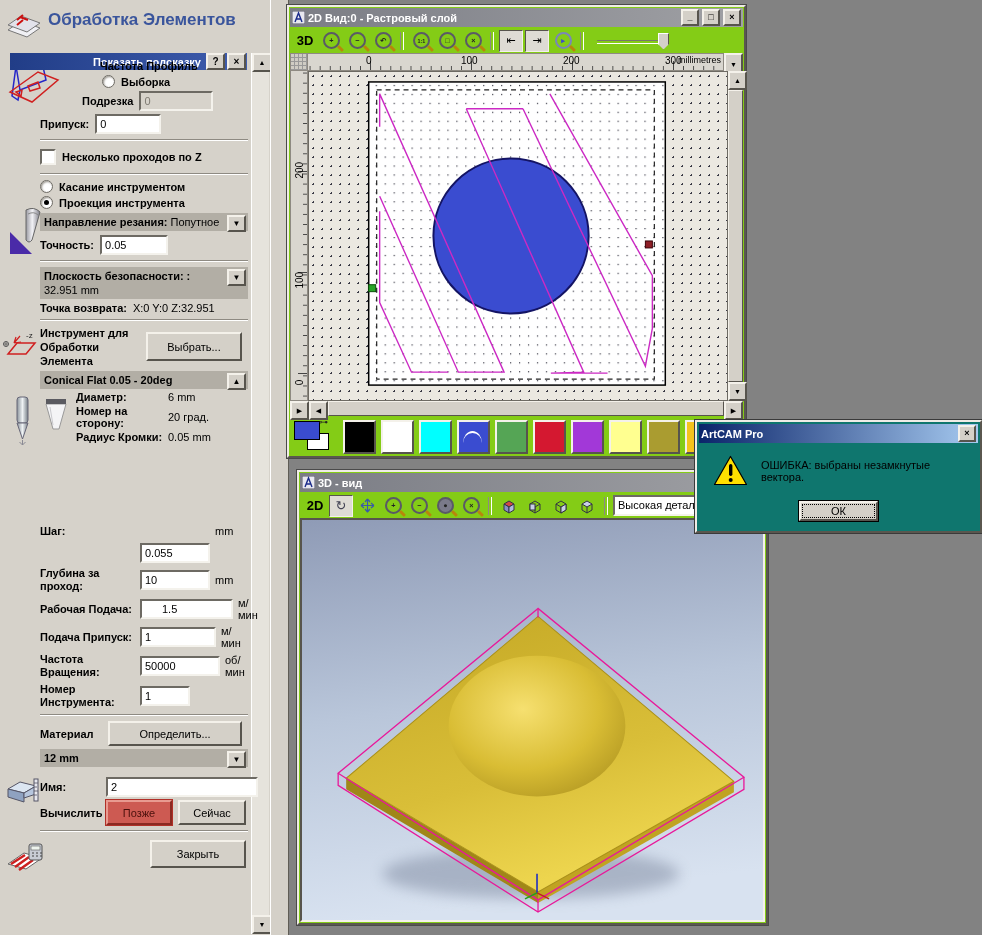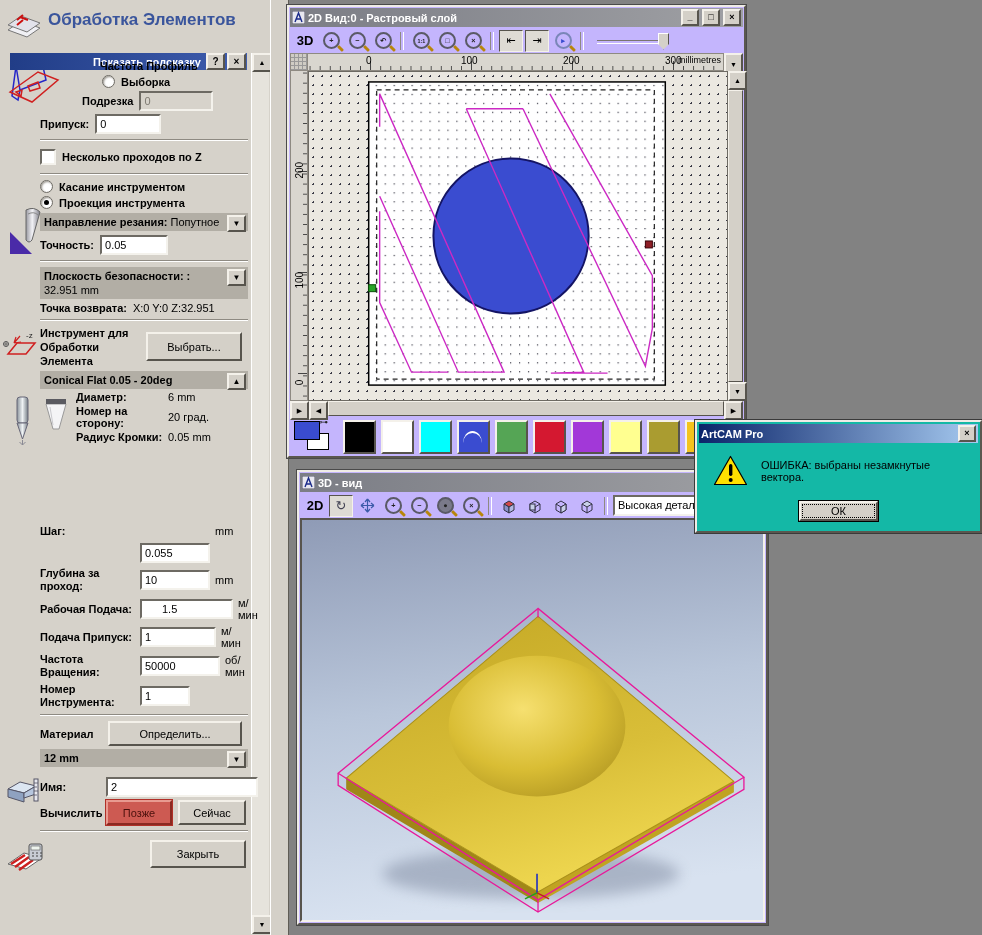--- a/index.html
+++ b/index.html
@@ -36,21 +36,21 @@
   .pc{position:absolute;left:40px;top:56px;width:208px;}
   .row{display:flex;align-items:center;gap:6px;margin:3px 0;}
   .tool-info{position:relative;padding-left:36px;min-height:104px;}
   .ti-row{display:flex;margin:2px 0;}
   .ti-row .tl{width:92px;font-weight:bold;flex:none;}
   .pr{display:flex;align-items:center;margin:4px 0;}
   .pr .pl{width:100px;font-weight:bold;flex:none;line-height:13px;}
   .pr .un{margin-left:5px;}
   .cone{position:absolute;left:2px;top:4px;}
   
-  .win{position:absolute;background:#c4b5fd;border:2px solid;border-color:#efece6 #5a574f #5a574f #efece6;
+  .win{position:absolute;background:#84cc16;border:2px solid;border-color:#efece6 #5a574f #5a574f #efece6;
        box-shadow:0 0 0 1px #4a4a4a;display:flex;flex-direction:column;box-sizing:border-box;padding:1px;}
   .tb{height:19px;display:flex;align-items:center;gap:3px;padding:0 2px;flex:none;margin-bottom:1px;
       background:linear-gradient(to right,#7b7d85,#9fa0a4);}
   .tb.active{background:linear-gradient(to right,#0a246a,#a6caf0);}
   .tb .tbt{color:#fff;font-weight:bold;font-size:11px;flex:1;white-space:nowrap;overflow:hidden;}
   .wb{width:14px;height:13px;font-size:9px;font-weight:bold;padding:0;line-height:9px;}
   .tbar{height:25px;display:flex;align-items:center;gap:2px;padding:0 3px;flex:none;}
   .tbtn{width:22px;height:20px;display:inline-flex;align-items:center;justify-content:center;flex:none;border:1px solid transparent;}
   .tbtn.txt{font-weight:bold;font-size:13px;}
   .tbtn.pressed{border:1px solid;border-color:#57544d #f4f1ea #f4f1ea #57544d;background:#dedbd4;}
@@ -99,21 +99,21 @@
   .swrow{display:flex;gap:5px;}
   .swatch{width:29px;height:30px;border:2px solid;border-color:#f4f1ea #57544d #57544d #f4f1ea;position:relative;flex:none;}
   .swatch-arc{position:absolute;left:4px;top:9px;width:19px;height:10px;border-top:2px solid #fff;
               border-radius:50% 50% 0 0/100% 100% 0 0;}
   
   .canvas3d{flex:1;border:2px solid;border-color:#57544d #f4f1ea #f4f1ea #57544d;overflow:hidden;position:relative;}
   .canvas3d svg{position:absolute;left:0;top:0;width:100%;height:100%;}
   .dd{width:126px;height:17px;background:#fff;border:2px solid;border-color:#6d6a63 #f4f2ec #f4f2ec #6d6a63;
       font-size:11px;padding:0 3px;line-height:16px;white-space:nowrap;overflow:hidden;flex:none;}
   
-  .dialog{position:absolute;left:695px;top:420px;width:287px;height:113px;background:#14b8a6;
+  .dialog{position:absolute;left:695px;top:420px;width:287px;height:113px;background:#0f766e;
           border:2px solid;border-color:#efece6 #5a574f #5a574f #efece6;box-shadow:0 0 0 1px #3a3a3a;
           box-sizing:border-box;padding:2px;z-index:40;}
   .dialog .tb{margin:0;}
   .dlg-body{display:flex;align-items:center;gap:14px;padding:12px 8px 4px 14px;}
   .dlg-msg{font-size:11px;}
   .okwrap{display:block;margin:10px auto 0;width:79px;border:1px solid #000;}
   .okbtn{width:100%;height:20px;box-sizing:border-box;outline:1px dotted #000;outline-offset:-4px;}
   .split{position:absolute;left:270px;top:0;width:17px;height:935px;background:#d4d0c8;
          border-left:1px solid #fff;border-right:1px solid #5f5c55;}
 </style>

